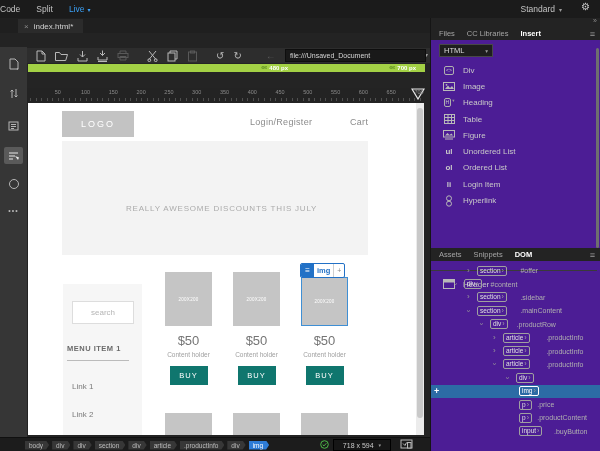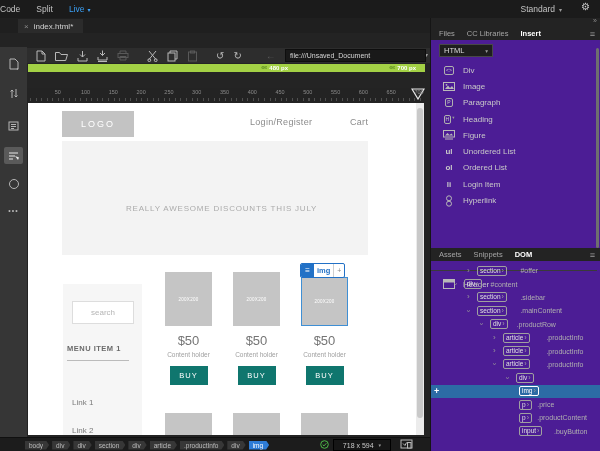--- a/index.html
+++ b/index.html
@@ -68,21 +68,21 @@
 
   .offer{position:absolute;left:34px;top:38px;width:306px;height:114px;background:#f3f3f3;}
   .offer-title{position:absolute;left:64px;top:36px;font-size:16px;font-weight:600;color:#9b9b9b;letter-spacing:1px;}
   .offer-sub{position:absolute;left:64px;top:63px;font-size:8px;color:#ababab;letter-spacing:0.8px;}
 
   .sidebox{position:absolute;left:35px;top:181px;width:79px;height:151px;background:#f6f6f6;}
   .searchbox{position:absolute;left:9px;top:17px;width:60px;height:21px;background:#fff;border:1px solid #ddd;
              display:flex;align-items:center;justify-content:center;font-size:8px;color:#b5b5b5;}
   .menutitle{position:absolute;left:4px;top:60px;font-size:7.5px;font-weight:bold;color:#6a6a6a;letter-spacing:0.5px;}
   .menuhr{position:absolute;left:4px;top:76px;width:62px;border-top:1px solid #bbb;}
-  .slink{position:absolute;left:9px;font-size:8px;color:#7a7a7a;margin-top:16px;}
+  .slink{position:absolute;left:9px;font-size:8px;color:#7a7a7a;}
 
   .prow{position:absolute;left:137px;top:169px;display:flex;gap:21px;}
   .pcol{width:47px;position:relative;}
   .pimg{width:47px;height:54px;background:#c5c5c5;display:flex;align-items:center;justify-content:center;}
   .pimg .ph{color:#fff;font-size:4.5px;letter-spacing:0.3px;}
   .pcol.sel .pimg{margin-top:5px;height:47px;border:1px solid #3f8fd4;width:45px;}
   .eldisp{position:absolute;left:-1px;top:-9px;height:13px;display:flex;align-items:stretch;border:1px solid #2271c6;border-radius:2px;overflow:hidden;background:#fff;}
   .eldisp .ham{width:13px;background:#2271c6;color:#fff;font-size:8px;display:flex;align-items:center;justify-content:center;}
   .eldisp .tagl{padding:0 3px;color:#2271c6;font-size:7.5px;font-weight:bold;display:flex;align-items:center;}
   .eldisp .plus{width:10px;border-left:1px solid #cfcfcf;color:#8a8a8a;font-size:7px;display:flex;align-items:center;justify-content:center;}
@@ -430,30 +430,33 @@
             <svg width="12" height="9" viewBox="0 0 12 9">
               <rect x="0.5" y="0.5" width="11" height="8" fill="none" stroke="currentColor"></rect>
               <path d="M2 7l3-3.5L7 6l2-2 2 3z" fill="currentColor"></path>
               <circle cx="3.5" cy="2.8" r="0.9" fill="currentColor"></circle>
             </svg>
           </span>
           <span class="ilabel">Image</span>
         </div>
         <div class="irow">
           <span class="iico">
-            <span class="ibox">P</span>
-          </span>
-          <span class="ilabel">Paragraph</span>
-        </div>
-        <div class="irow">
-          <span class="iico">
             <span class="ibox">H</span>
             <span class="mini-arrow">▾</span>
           </span>
           <span class="ilabel">Heading</span>
+        </div>
+        <div class="irow">
+          <span class="iico">
+            <svg width="11" height="10" viewBox="0 0 11 10">
+              <rect x="0.5" y="0.5" width="10" height="9" fill="none" stroke="currentColor"></rect>
+              <path d="M0.5 3.5h10M0.5 6.5h10M4 0.5v9M7.5 0.5v9" fill="none" stroke="currentColor"></path>
+            </svg>
+          </span>
+          <span class="ilabel">Table</span>
         </div>
         <div class="irow">
           <span class="iico">
             <svg width="12" height="10" viewBox="0 0 12 10">
               <rect x="0.5" y="0.5" width="11" height="6.5" fill="none" stroke="currentColor"></rect>
               <path d="M2 5.5l2.5-2.5L6.5 5l2-1.5 1.5 2z" fill="currentColor"></path>
               <path d="M2 9h8" fill="none" stroke="currentColor"></path>
             </svg>
           </span>
           <span class="ilabel">Figure</span>

